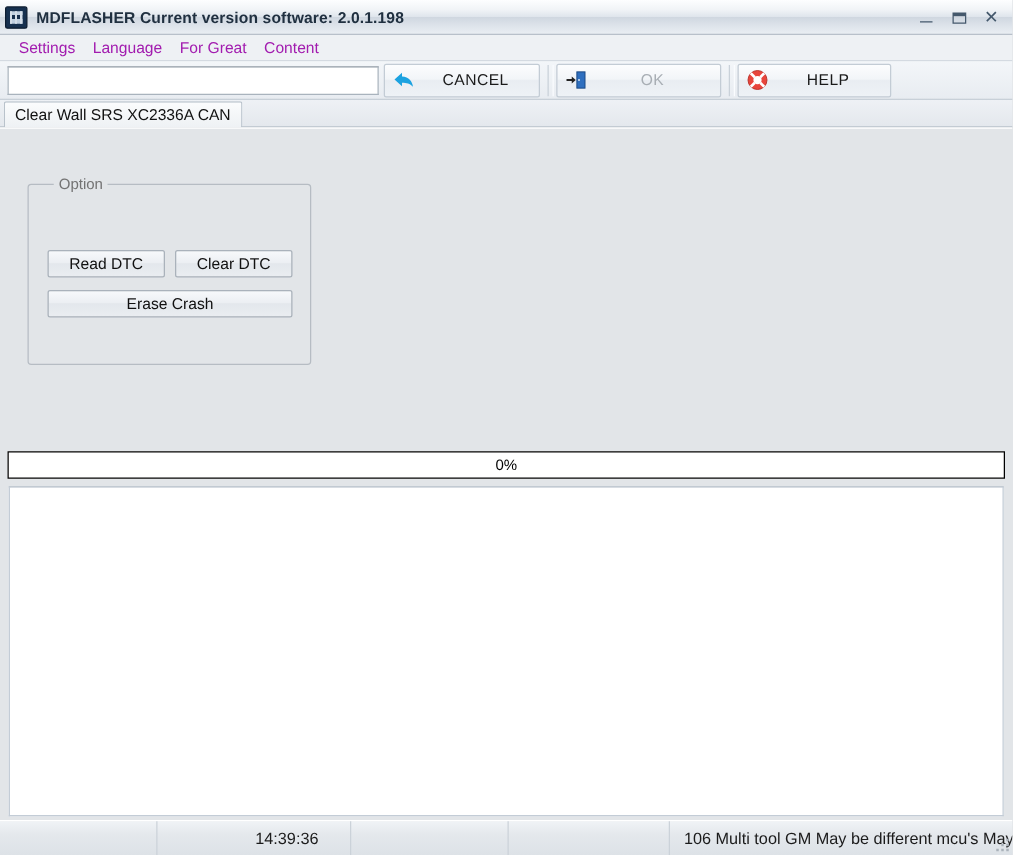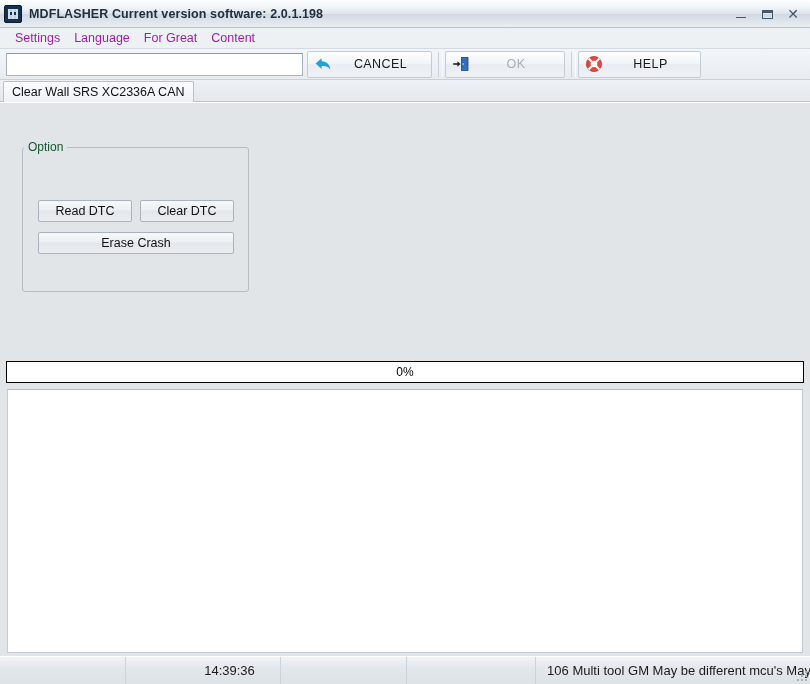--- a/index.html
+++ b/index.html
@@ -145,21 +145,21 @@
   .tb-btn .lbl {
     font-size: 12.5px;
     color: #1a1a1a;
     letter-spacing: .4px;
     text-align: center;
     flex: 1 1 auto;
     padding: 0 8px 0 2px;
     white-space: nowrap;
   }
   .tb-cancel { width: 125px; }
-  .tb-ok { width: 120px; }
+  .tb-ok { width: 132px; }
   .tb-ok .lbl { color: #a8aeb4; }
   .tb-help { width: 123px; }
   .tb-sep {
     width: 3px; height: 25px;
     border-left: 1px solid #c9d1d9;
     border-right: 1px solid #fafcfe;
     margin: 0 2px;
   }
 
   
@@ -201,25 +201,25 @@
   .groupbox {
     position: absolute;
     left: 22px; top: 44px;
     width: 227px; height: 145px;
     border: 1px solid #b6bcc3;
     border-radius: 3px;
     box-sizing: border-box;
   }
   .groupbox-title {
     position: absolute;
-    left: 1px; top: -8px;
+    left: 20px; top: -8px;
     background: #e2e5e8;
     padding: 0 4px;
     font-size: 12px;
-    color: #14532d;
+    color: #737373;
   }
   .opt-btn {
     position: absolute;
     box-sizing: border-box;
     border: 1px solid #aab2bb;
     border-radius: 2px;
     background: linear-gradient(to bottom,#f7f9fb 0%, #eceff3 45%, #e3e7ec 50%, #eaedf1 100%);
     font-size: 12.5px;
     color: #111;
     display: flex; align-items: center; justify-content: center;

